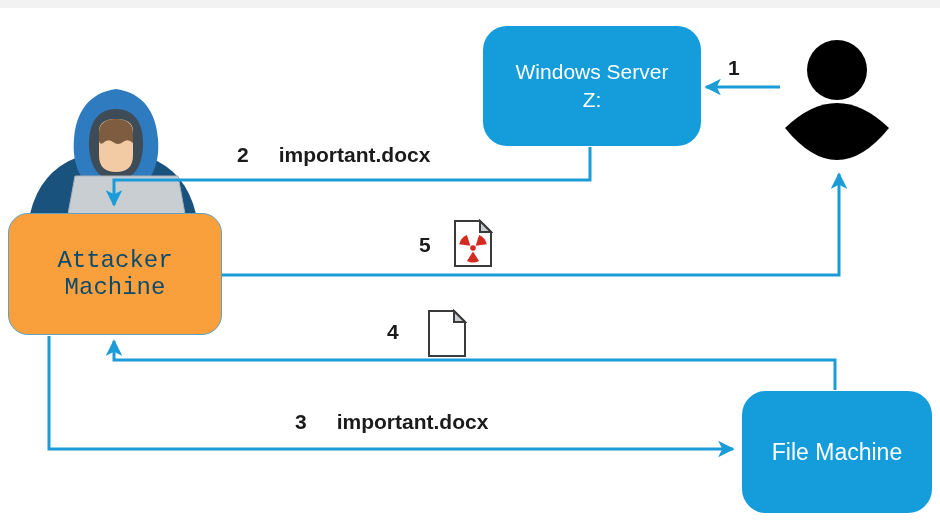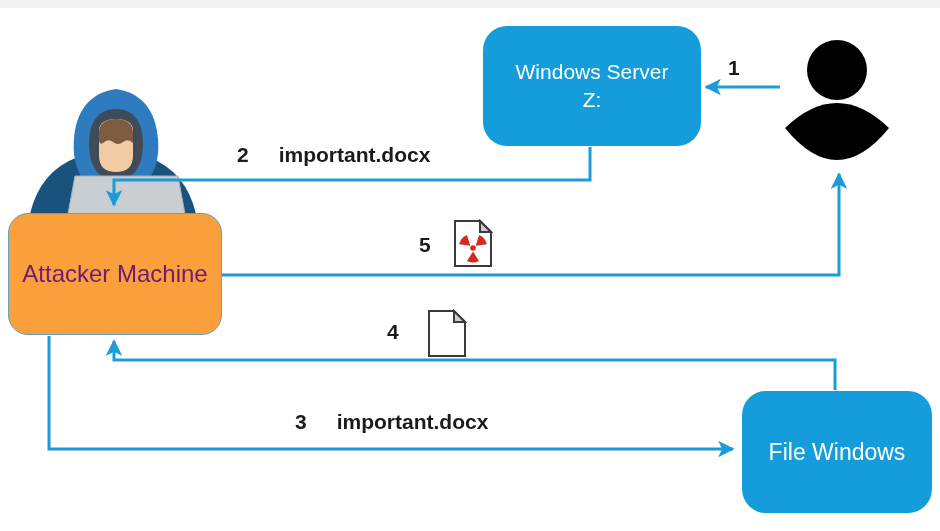--- a/index.html
+++ b/index.html
@@ -10,22 +10,22 @@
   .connectors{position:absolute;left:0;top:0;z-index:2;pointer-events:none;}
   .node{
     position:absolute;display:flex;align-items:center;justify-content:center;
     text-align:center;z-index:1;box-sizing:border-box;
   }
   .node.blue{
     background:#149cdb;color:#ffffff;border-radius:24px;
     font-size:21px;line-height:28px;font-weight:400;
   }
   .node.orange{
-    background:#f9a03c;color:#701a75;border:1.5px solid #5ea3c4;border-radius:20px;
-    font-size:24px;font-weight:400;
+    background:#f9a03c;color:#0c4a6e;border:1.5px solid #5ea3c4;border-radius:20px;
+    font-size:24px;font-weight:400;font-family:Liberation Mono, monospace;
   }
   #windows-server{left:483px;top:18px;width:218px;height:120px;}
   #attacker-machine{left:8px;top:205px;width:214px;height:122px;}
   #file-server{left:742px;top:383px;width:190px;height:122px;font-size:23px;}
   .figure{position:absolute;z-index:1;}
   #user-icon{left:783px;top:26px;}
   #attacker-icon{left:28px;top:73px;}
   .edge-label{
     position:absolute;z-index:3;color:#1b1b1b;font-weight:bold;font-size:21px;
     white-space:nowrap;display:flex;align-items:baseline;
@@ -78,21 +78,21 @@
       <div>Windows Server</div>
       <div>Z:</div>
     </div>
   </div>
 
   <div class="node orange" id="attacker-machine">
     <span>Attacker Machine</span>
   </div>
 
   <div class="node blue" id="file-server">
-    <span>File Windows</span>
+    <span>File Machine</span>
   </div>
 
   <div class="edge-label" id="label-1">
     <span class="num">1</span>
   </div>
   <div class="edge-label" id="label-2">
     <span class="num">2</span>
     <span class="file">important.docx</span>
   </div>
   <div class="edge-label" id="label-3">

